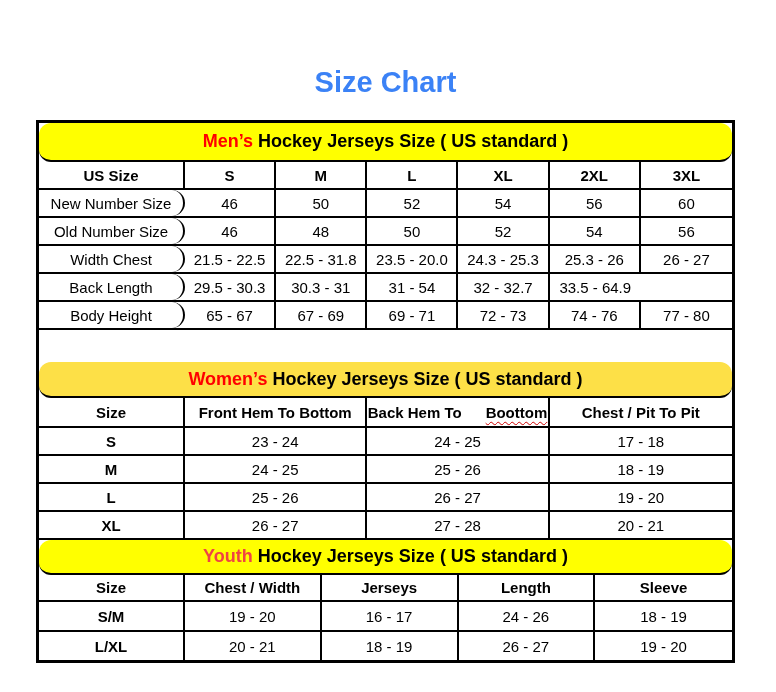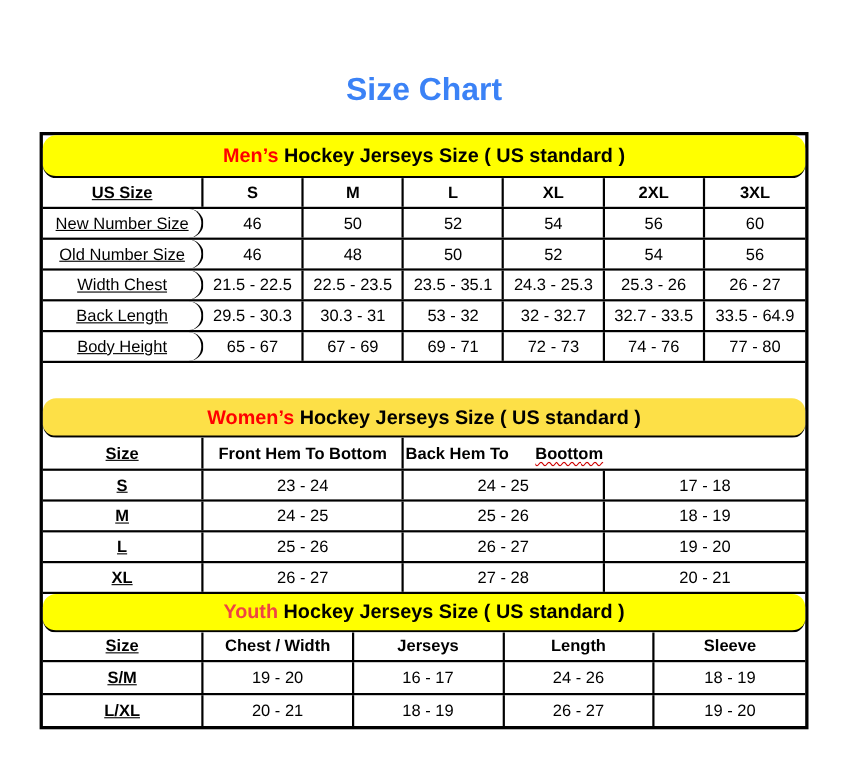--- a/index.html
+++ b/index.html
@@ -77,21 +77,21 @@
     align-items:center;
     justify-content:center;
     border-right:2px solid #000000;
     font-size:15px;
     color:#000000;
     overflow:hidden;
     white-space:nowrap;
   }
   .cell:last-child{border-right:none;}
   .header-row .cell{font-weight:bold;}
-  .row-label{font-weight:bold;text-decoration:underline;}
+  .row-label{font-weight:bold;}
   .section-mens .data-row .row-label{font-weight:normal;border-radius:13px;}
   .misspell{
     text-decoration:underline wavy #cc0000 1px;
     text-underline-offset:3px;
     margin-left:24px;
   }
 </style>
 </head>
 <body>
 
@@ -124,51 +124,51 @@
           <div class="cell ">46</div>
           <div class="cell ">48</div>
           <div class="cell ">50</div>
           <div class="cell ">52</div>
           <div class="cell ">54</div>
           <div class="cell ">56</div>
         </div>
         <div class="grid-row data-row cols-mens">
           <div class="cell row-label">Width Chest</div>
           <div class="cell ">21.5 - 22.5</div>
-          <div class="cell ">22.5 - 23.5</div>
-          <div class="cell ">23.5 - 35.1</div>
+          <div class="cell ">22.5 - 31.8</div>
+          <div class="cell ">23.5 - 20.0</div>
           <div class="cell ">24.3 - 25.3</div>
           <div class="cell ">25.3 - 26</div>
           <div class="cell ">26 - 27</div>
         </div>
         <div class="grid-row data-row cols-mens">
           <div class="cell row-label">Back Length</div>
           <div class="cell ">29.5 - 30.3</div>
           <div class="cell ">30.3 - 31</div>
-          <div class="cell ">53 - 32</div>
+          <div class="cell ">31 - 54</div>
           <div class="cell ">32 - 32.7</div>
-          <div class="cell ">32.7 - 33.5</div>
           <div class="cell ">33.5 - 64.9</div>
         </div>
         <div class="grid-row data-row cols-mens">
           <div class="cell row-label">Body Height</div>
           <div class="cell ">65 - 67</div>
           <div class="cell ">67 - 69</div>
           <div class="cell ">69 - 71</div>
           <div class="cell ">72 - 73</div>
           <div class="cell ">74 - 76</div>
           <div class="cell ">77 - 80</div>
         </div>
       </div>
       <div class="section section-womens">
         <div class="band" style="background: #fde047; margin-top: 32px;"><span class="band-highlight" style="color: rgb(255, 0, 0);">Women’s</span><span> Hockey Jerseys Size ( US standard )</span></div>
         <div class="grid-row header-row cols-womens">
           <div class="cell row-label">Size</div>
           <div class="cell ">Front Hem To Bottom</div>
           <div class="cell ">Back Hem To <span class="misspell">Boottom</span></div>
+          <div class="cell ">Chest / Pit To Pit</div>
         </div>
         <div class="grid-row data-row cols-womens">
           <div class="cell row-label">S</div>
           <div class="cell ">23 - 24</div>
           <div class="cell ">24 - 25</div>
           <div class="cell ">17 - 18</div>
         </div>
         <div class="grid-row data-row cols-womens">
           <div class="cell row-label">M</div>
           <div class="cell ">24 - 25</div>

